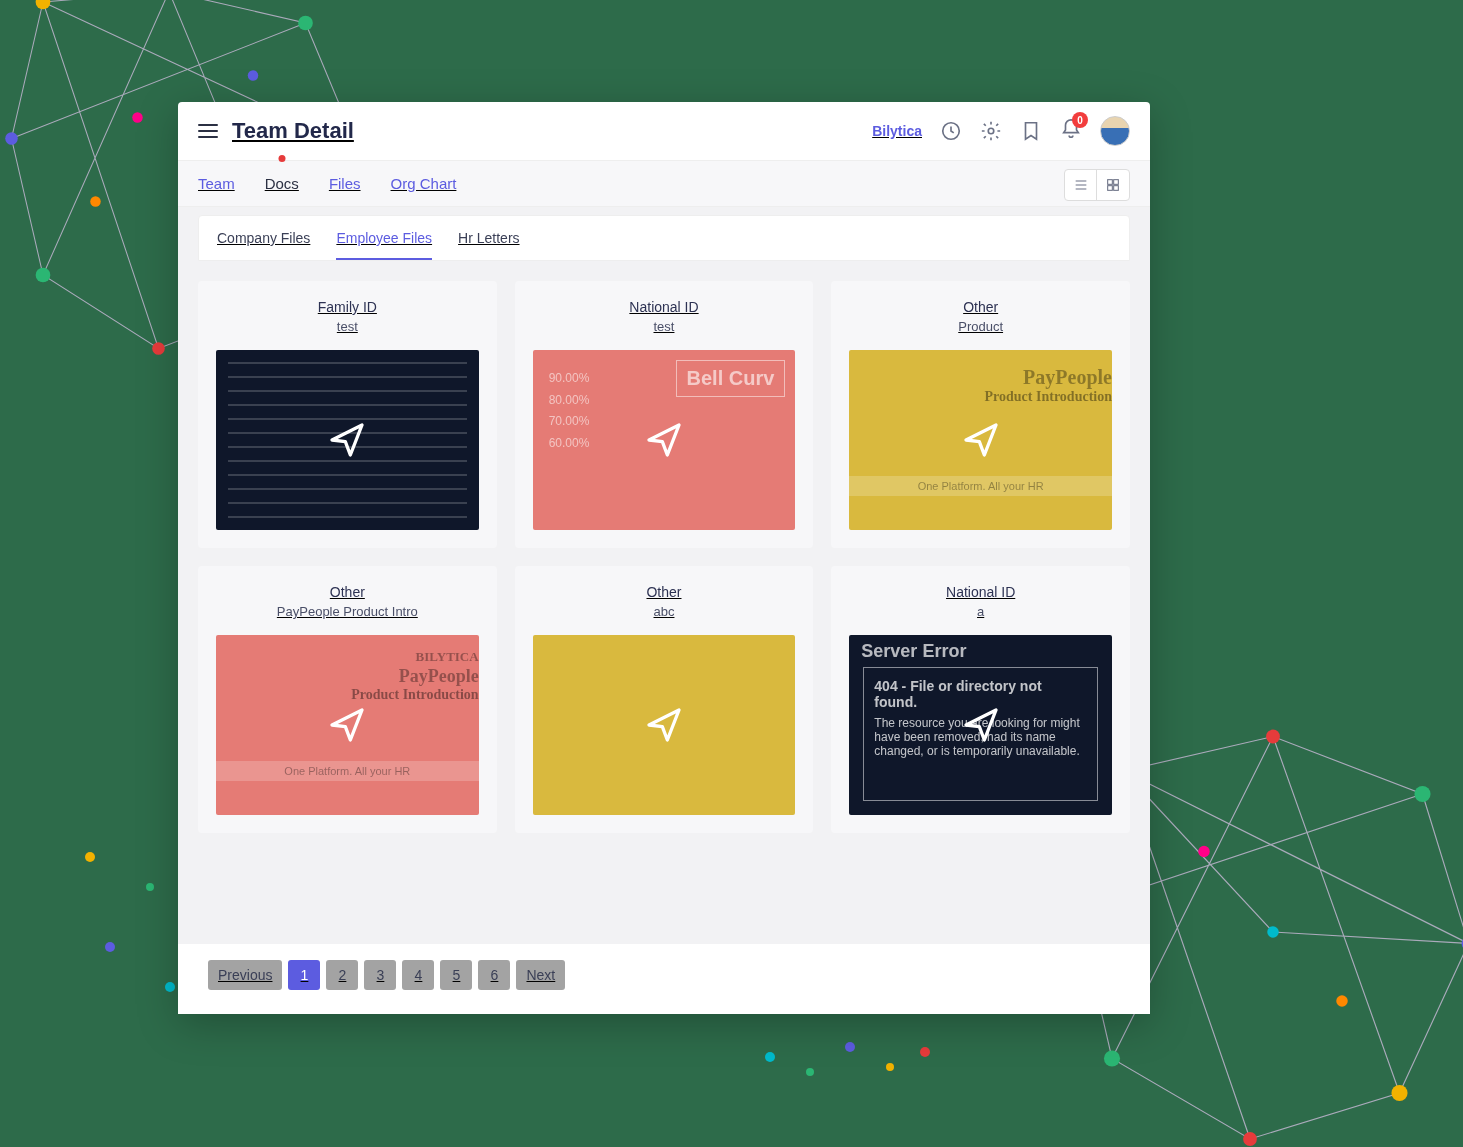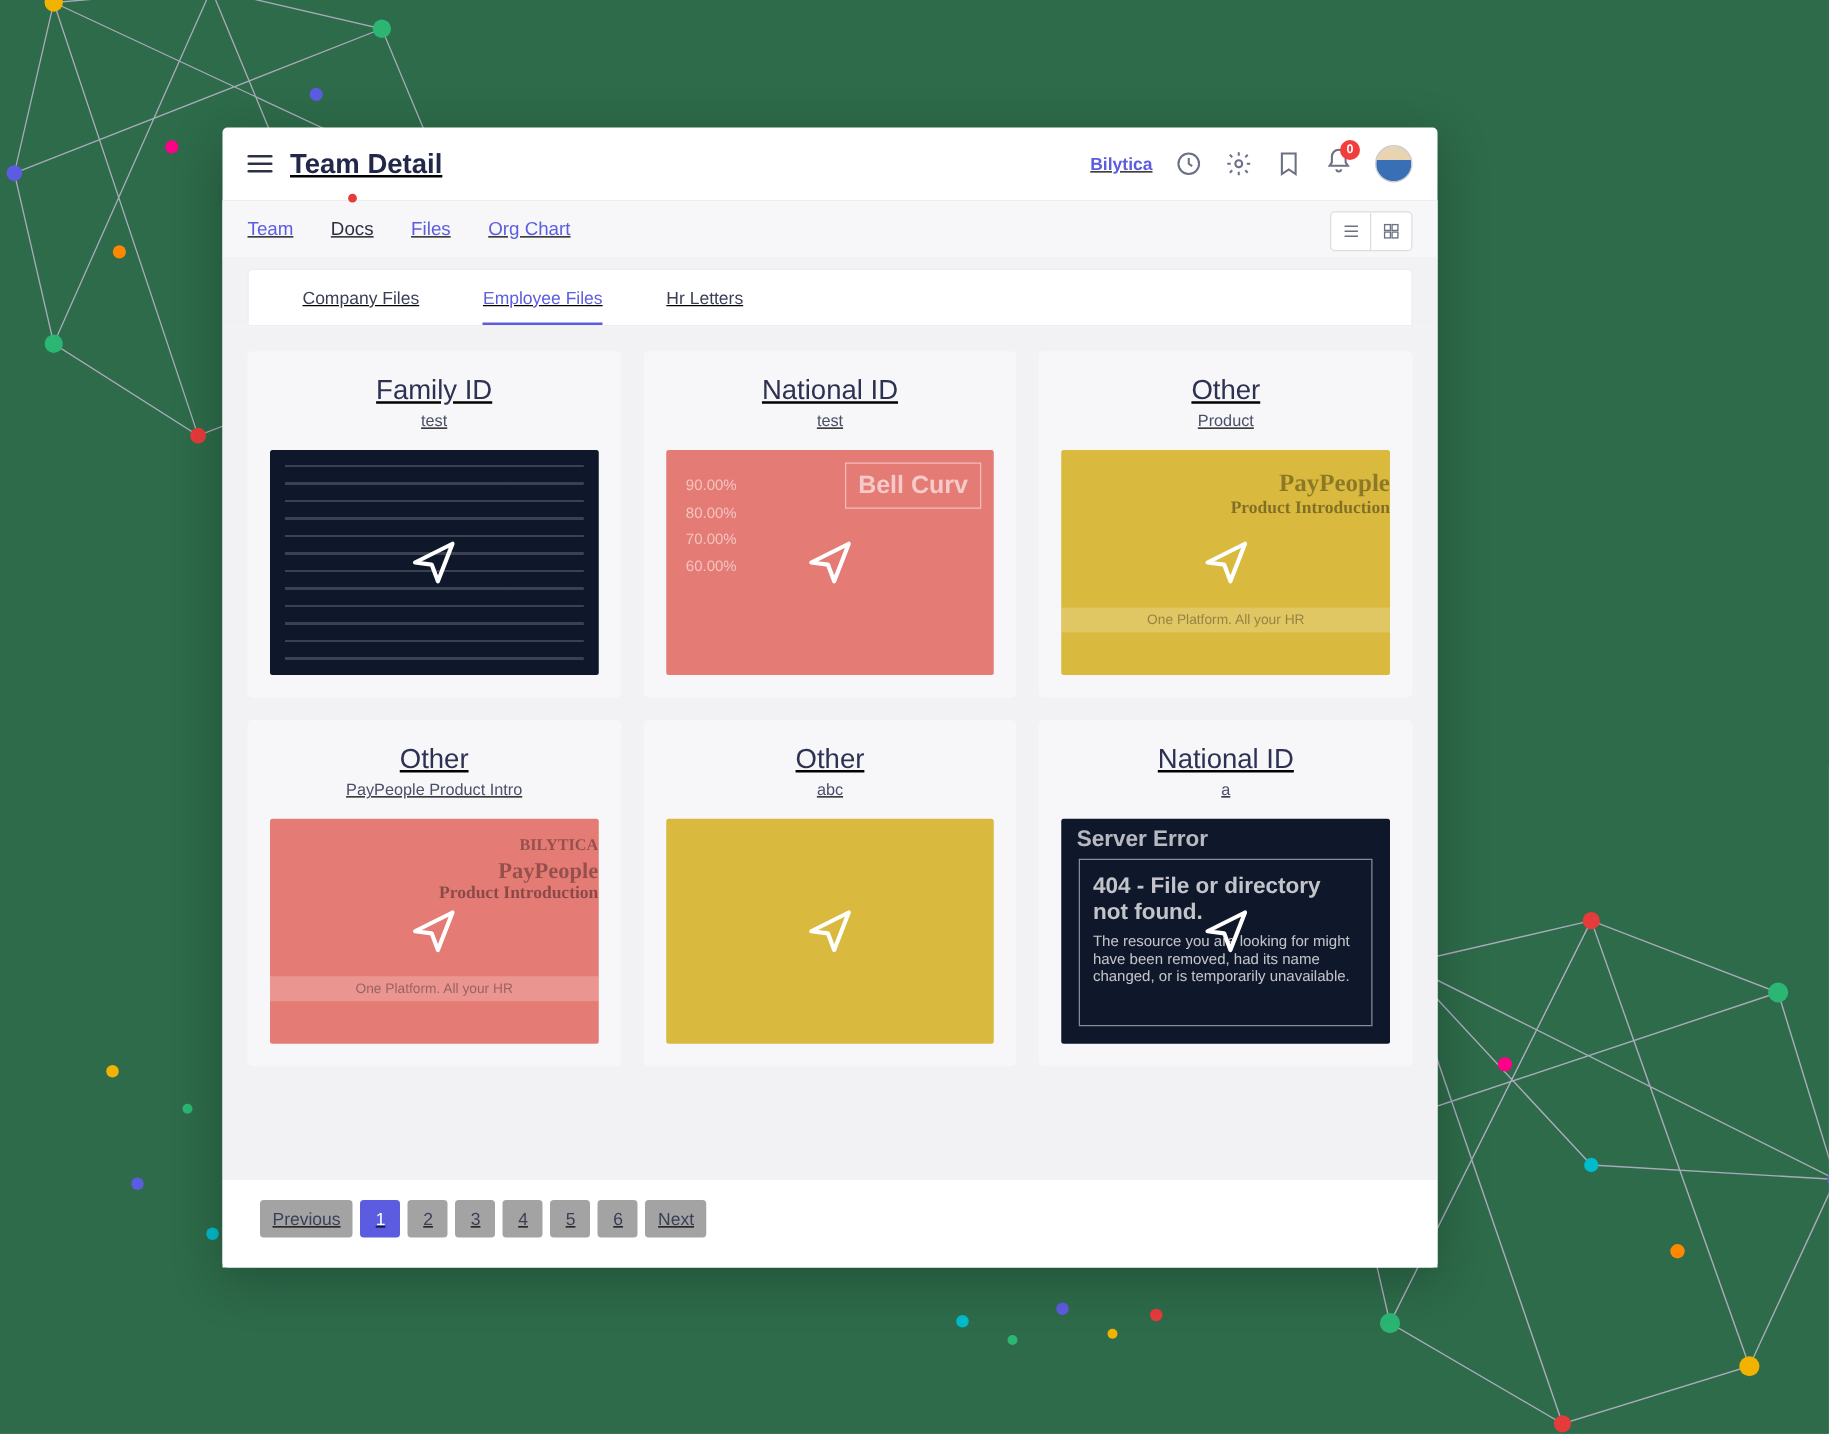--- a/index.html
+++ b/index.html
@@ -138,21 +138,20 @@
     padding: 0 18px;
     gap: 26px;
     border: 1px solid #eee;
   }
   .sub-tab {
     font-size: 14px;
     color: #3a3f56;
     padding: 14px 0;
     cursor: pointer;
     position: relative;
-    margin-left: 25px;
   }
   .sub-tab.active { color: #5c5ce0; }
   .sub-tab.active::after {
     content: "";
     position: absolute;
     bottom: 0; left: 0; right: 0;
     height: 2px;
     background: #5c5ce0;
   }
   
@@ -169,21 +168,21 @@
   }
   .card {
     background: #f7f7f9;
     border-radius: 4px;
     padding: 18px;
     display: flex;
     flex-direction: column;
     align-items: center;
     cursor: pointer;
   }
-  .card-title { font-size: 22px; color: #2d3253; font-weight: 500; text-align: center; }
+  .card-title { font-size: 14px; color: #2d3253; font-weight: 500; text-align: center; }
   .card-sub { font-size: 13px; color: #4a4f68; margin-top: 4px; text-align: center; }
   .thumb {
     margin-top: 16px;
     width: 100%;
     height: 180px;
     border-radius: 2px;
     position: relative;
     display: flex;
     align-items: center;
     justify-content: center;
@@ -232,21 +231,21 @@
     font-weight: 600;
   }
   .thumb-error-box {
     position: absolute;
     top: 32px; left: 14px; right: 14px; bottom: 14px;
     border: 1px solid rgba(255,255,255,0.5);
     padding: 10px;
     color: rgba(255,255,255,0.75);
     font-size: 12px;
   }
-  .thumb-error-box strong { font-size: 18px; display:block; margin-bottom: 6px; }
+  .thumb-error-box strong { font-size: 14px; display:block; margin-bottom: 6px; }
   .thumb-strip {
     position: absolute;
     bottom: 34px; left: 0; right: 0;
     height: 20px;
     background: rgba(255,255,255,0.2);
     text-align: center;
     font-size: 11px;
     line-height: 20px;
     color: rgba(0,0,0,0.35);
   }

